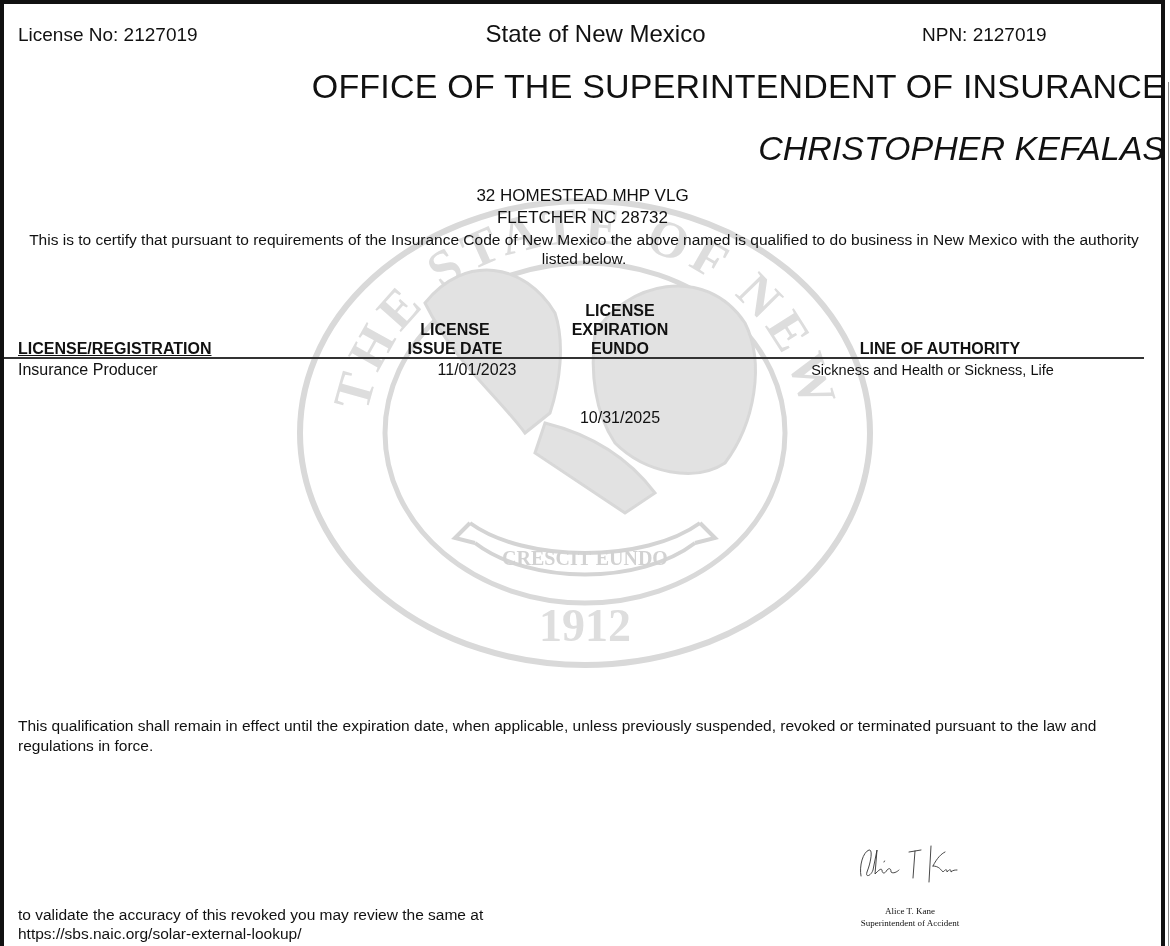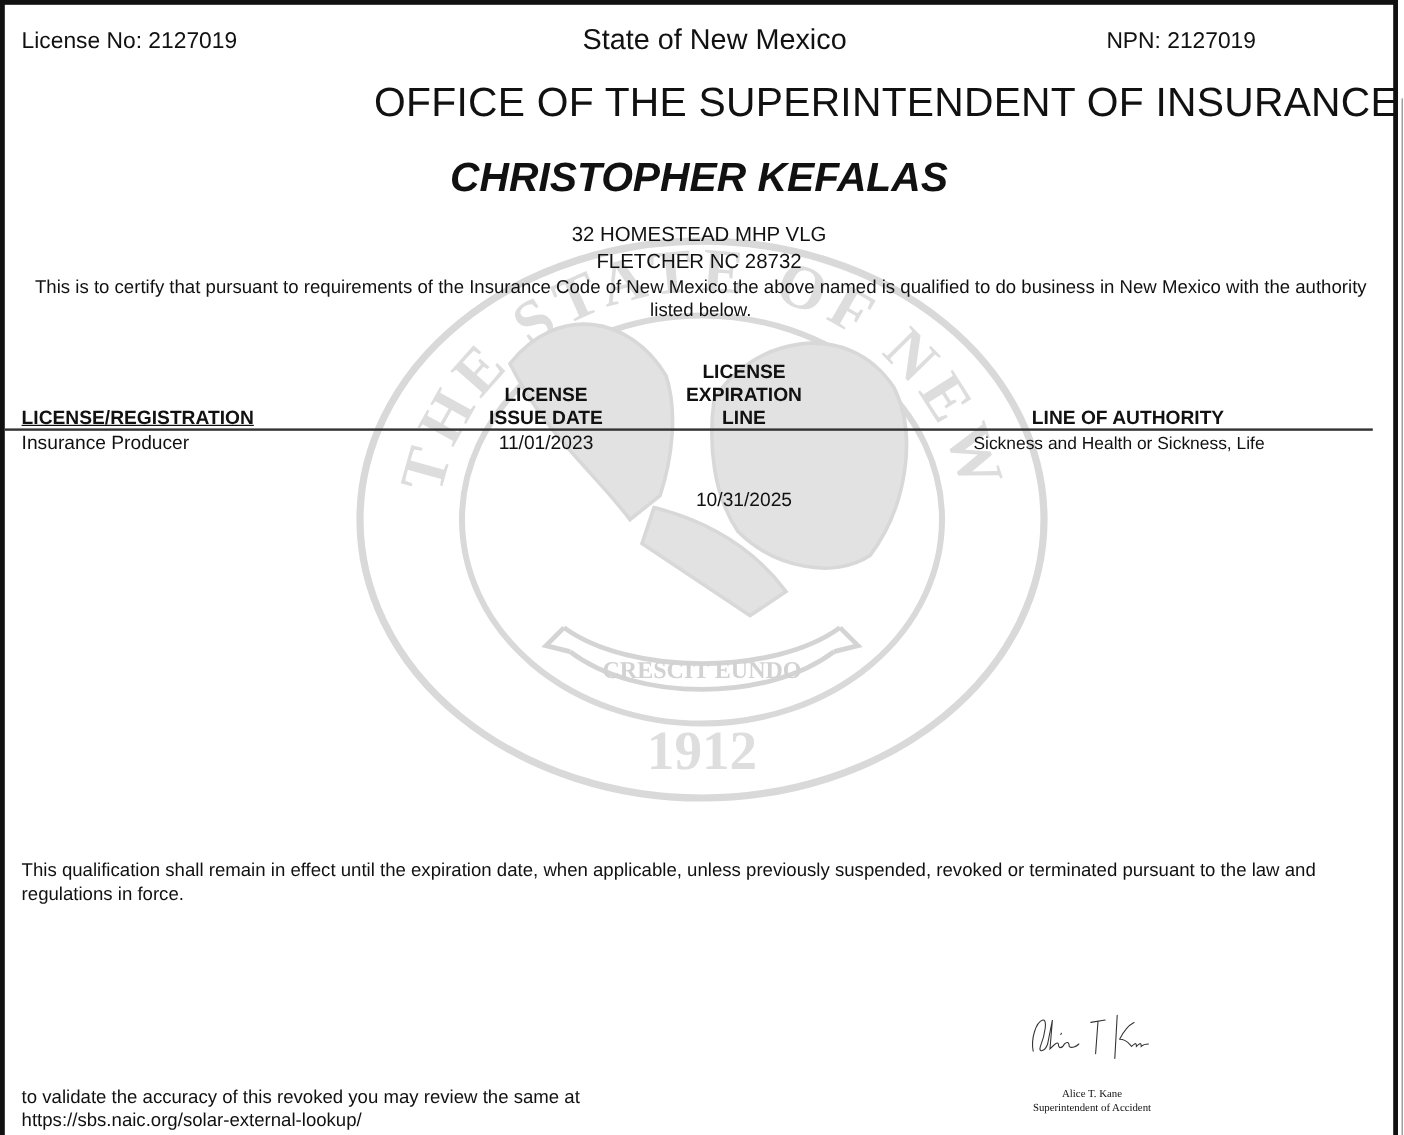--- a/index.html
+++ b/index.html
@@ -38,38 +38,38 @@
     pointer-events: none;
   }
   .seal svg { width: 100%; height: 100%; display: block; }
 
   .abs { position: absolute; white-space: nowrap; }
 
   .license-no { left: 18px; top: 24px; font-size: 19px; }
   .state { left: 0; width: 1165px; top: 20px; font-size: 24px; text-align: center; padding-left: 13px; }
   .npn { left: 922px; top: 24px; font-size: 19px; }
   .office { left: 0; width: 1165px; top: 67px; font-size: 34px; text-align: right; letter-spacing: 0.2px; }
-  .name { left: 0; width: 1165px; top: 129px; font-size: 34px; font-weight: bold; font-style: italic; text-align: center; }
+  .name { left: 0; width: 1165px; top: 129px; font-size: 34px; font-weight: normal; font-style: italic; text-align: right; }
   .addr1 { left: 0; width: 1165px; top: 186px; font-size: 17px; text-align: center; }
   .addr2 { left: 0; width: 1165px; top: 208px; font-size: 17px; text-align: center; }
   .certify { left: 10px; width: 1148px; top: 230px; font-size: 15.5px; text-align: center; white-space: normal; line-height: 19px; }
 
   .th { font-weight: bold; font-size: 16px; line-height: 19px; text-align: center; }
   .th-reg { left: 18px; top: 339px; text-align: right; }
   .th-issue { left: 390px; width: 130px; top: 320px; }
   .th-exp { left: 540px; width: 160px; top: 301px; }
   .th-auth { left: 780px; width: 320px; top: 339px; }
 
   .header-rule {
     position: absolute; left: 4px; top: 357px; width: 1140px; height: 2px; background: #333;
   }
 
   .td { font-size: 16px; top: 361px; }
   .td-reg { left: 18px; }
-  .td-issue { left: 390px; width: 130px; text-align: center; }
+  .td-issue { left: 412px; width: 130px; text-align: center; }
   .td-exp { left: 540px; width: 160px; text-align: center; margin-top: 48px; }
   .td-auth { left: 760px; width: 345px; text-align: center; font-size: 14.5px; top: 362px; }
 
   .qualification { left: 18px; width: 1130px; top: 716px; font-size: 15.5px; white-space: normal; line-height: 20px; }
 
   .validate1 { left: 18px; top: 906px; font-size: 15.5px; }
   .validate2 { left: 18px; top: 925px; font-size: 15.5px; }
 
   .signature { left: 855px; top: 840px; width: 110px; height: 44px; }
   .sig-name { left: 830px; width: 160px; top: 906px; font-family: "Liberation Serif", "DejaVu Serif", serif; font-size: 9px; text-align: center; }
@@ -134,21 +134,21 @@
 <div class="abs th th-reg">
   <span style="text-decoration: underline;">LICENSE/REGISTRATION</span>
 </div>
 <div class="abs th th-issue">
   <div>LICENSE</div>
   <div>ISSUE DATE</div>
 </div>
 <div class="abs th th-exp">
   <div>LICENSE</div>
   <div>EXPIRATION</div>
-  <div>LINE</div>
+  <div>EUNDO</div>
 </div>
 <div class="abs th th-auth">LINE OF AUTHORITY</div>
 
 <div class="header-rule"></div>
 
 <div class="abs td td-reg">Insurance Producer</div>
 <div class="abs td td-issue">11/01/2023</div>
 <div class="abs td td-exp">10/31/2025</div>
 <div class="abs td td-auth">Sickness and Health or Sickness, Life</div>
 

